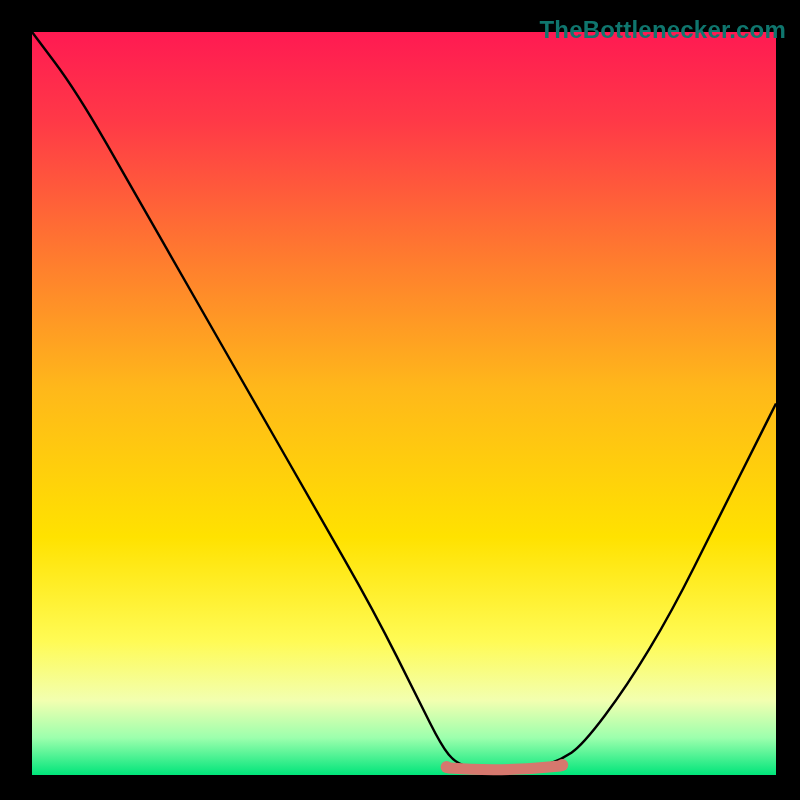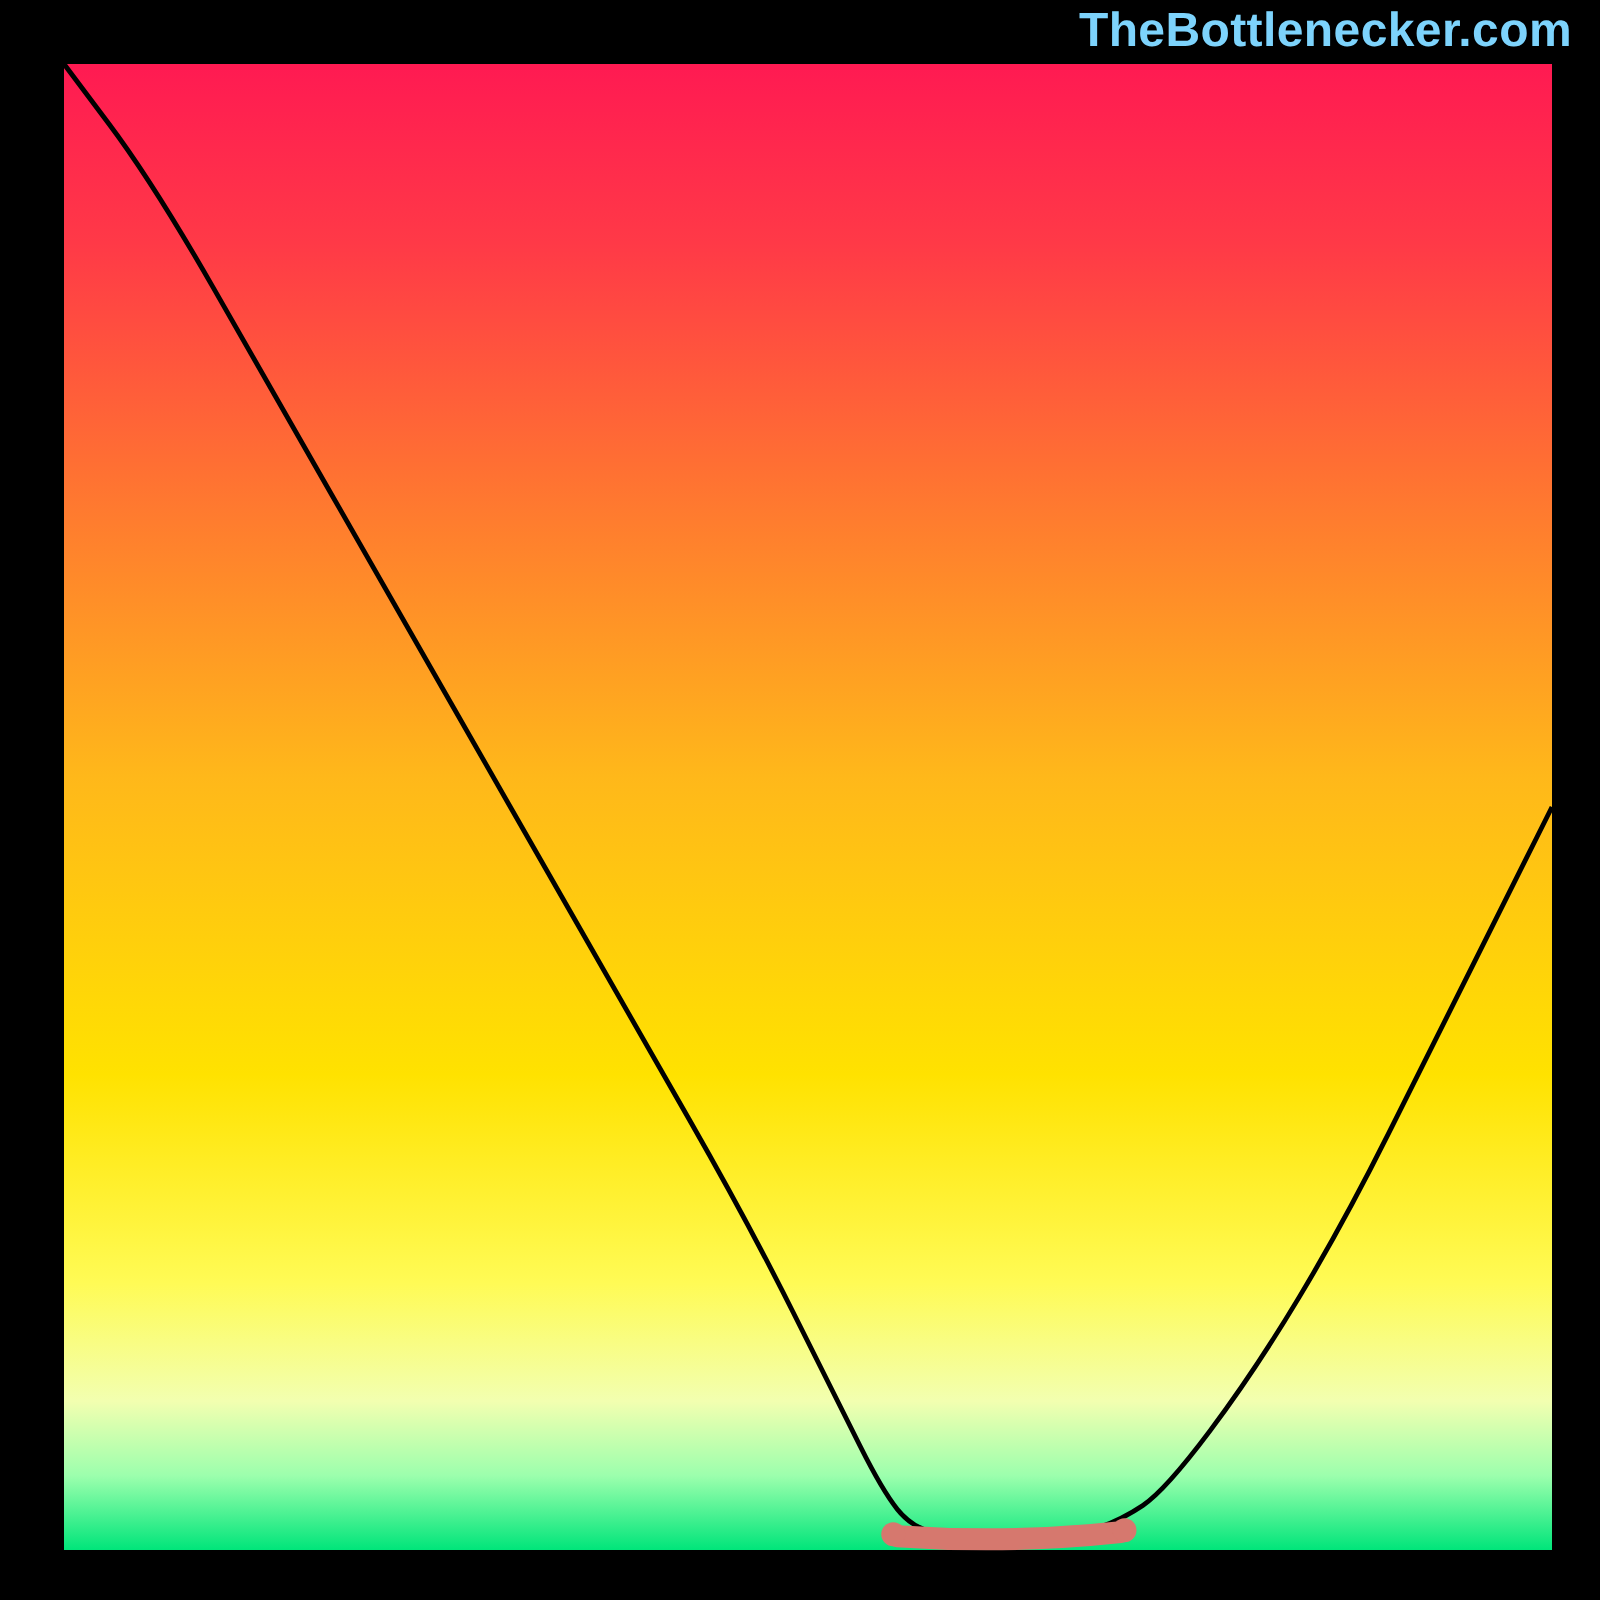--- a/index.html
+++ b/index.html
@@ -6,26 +6,26 @@
     margin: 0;
     padding: 0;
     width: 800px;
     height: 800px;
     background: #000000;
     overflow: hidden;
     position: relative;
   }
   .watermark {
     position: absolute;
-    top: 2px;
+    top: 16px;
     right: 14px;
     font-family: Arial, Helvetica, sans-serif;
     font-size: 24px;
     font-weight: bold;
-    color: #7dd3fc;
+    color: #0f766e;
     letter-spacing: 0.2px;
     z-index: 10;
   }
   svg {
     position: absolute;
     top: 0;
     left: 0;
   }
 </style>
 </head>

